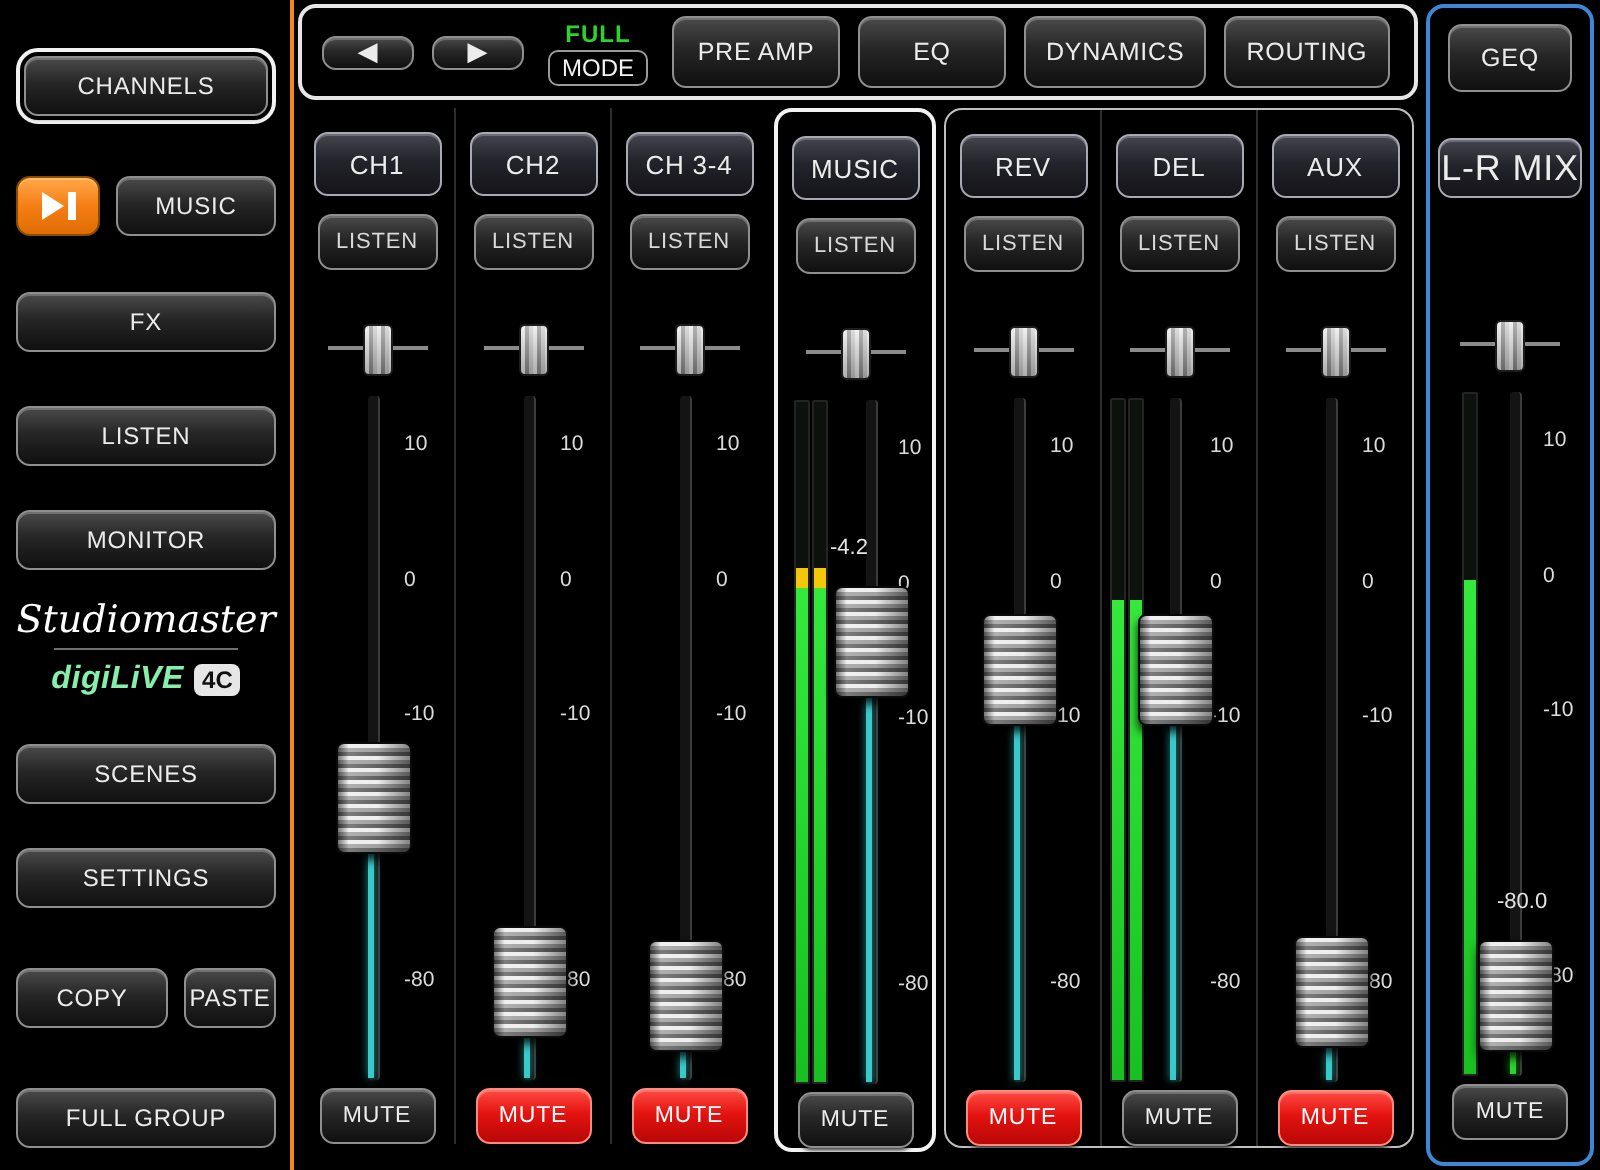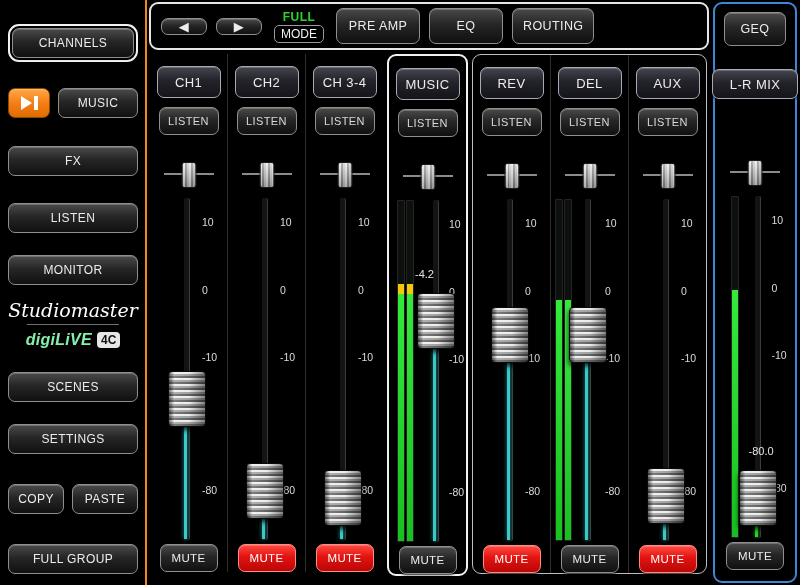--- a/index.html
+++ b/index.html
@@ -13,21 +13,21 @@
        font-size:12px;letter-spacing:.4px;box-sizing:border-box;
        box-shadow:inset 0 1px 0 rgba(255,255,255,.22),0 1px 2px rgba(0,0,0,.85);cursor:default;}
 
   
   .sidebar{width:145px;box-sizing:border-box;padding:24px 7px 8px 8px;display:flex;flex-direction:column;}
   .outline{border:2px solid #f2f2f2;border-radius:11px;padding:2px;}
   .sbtn{height:30px;}
   .row1{display:flex;gap:8px;margin-top:26px;}
   .row2{display:flex;gap:8px;margin-top:30px;}
   .flex1{flex:1;}
-  .w56{width:56px;}
+  .w56{width:76px;}
   .playbtn{width:42px;background:linear-gradient(180deg,#ffa848,#f57e15 50%,#df6c02);border:1px solid #8a4a00;height:30px;}
   .ptri{width:0;height:0;border-left:11px solid #fff;border-top:7px solid transparent;border-bottom:7px solid transparent;}
   .pbar{width:4px;height:14px;background:#fff;margin-left:2px;}
   .mt28{margin-top:28px;} .mt27{margin-top:27px;} .mt23{margin-top:23px;} .mt22{margin-top:22px;} .mt30{margin-top:30px;}
   .logo{margin-top:14px;text-align:center;}
   .script{font-family:"DejaVu Serif",serif;font-style:italic;font-size:19px;color:#fff;}
   .rule{width:92px;height:1px;background:#6f6f6f;margin:3px auto 6px auto;}
   .digirow{display:flex;align-items:center;justify-content:center;gap:5px;}
   .digi{font-weight:bold;font-style:italic;font-size:16px;color:#86efac;letter-spacing:.3px;}
   .badge4c{background:#e6e6e6;color:#101010;font-weight:bold;font-size:12px;border-radius:4px;padding:1px 4px;}
@@ -75,21 +75,21 @@
   .mfill{position:absolute;left:0;right:0;bottom:0;background:linear-gradient(180deg,#35e93c,#17c020);}
   .mpeak{position:absolute;left:0;right:0;height:10px;background:#f4c70a;}
   .val{position:absolute;width:40px;font-size:11px;color:#e4e4e4;z-index:5;}
   .mutebtn{width:58px;height:28px;margin-top:0;font-size:11.5px;}
   .mutebtn.red{background:linear-gradient(180deg,#ff4a42,#e31310 45%,#b80707);border-color:#ff8a80;color:#fff;}
 
   
   .master{width:84px;margin:2px 3px 2px 4px;border:2px solid #3d87d6;border-radius:9px;display:flex;
           flex-direction:column;align-items:center;box-sizing:border-box;}
   .geq{width:62px;height:34px;margin-top:8px;font-size:12.5px;}
-  .master .chname{margin-top:23px;width:86px;height:30px;font-size:13px;}
+  .master .chname{margin-top:23px;width:72px;height:30px;font-size:18px;}
   .master .pan{margin-top:60px;}
 </style>
 </head>
 <body>
 
 <div class="app">
   <div class="vline-orange"></div>
 
   <div class="sidebar">
     <div class="outline">
@@ -125,20 +125,21 @@
   <div class="main">
     <div class="toolbar">
       <div class="btn arrow">◀</div>
       <div class="btn arrow">▶</div>
       <div class="mode">
         <span class="mode-full">FULL</span>
         <span class="mode-box">MODE</span>
       </div>
       <div class="btn tbtn w-preamp">PRE AMP</div>
       <div class="btn tbtn w-eq">EQ</div>
+      <div class="btn tbtn w-dyn">DYNAMICS</div>
       <div class="btn tbtn w-rout">ROUTING</div>
     </div>
 
     <div class="strips">
 
       <div class="plain-group">
 
         <div class="strip">
           <div class="btn chname">CH1</div>
           <div class="btn listen">LISTEN</div>

